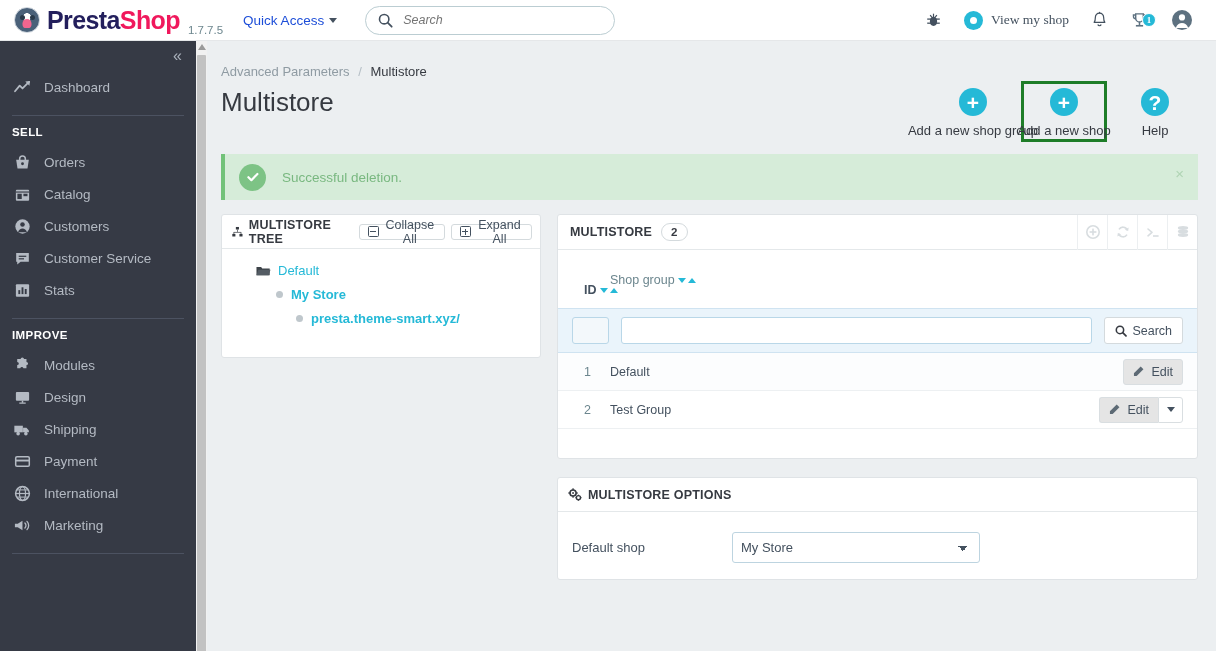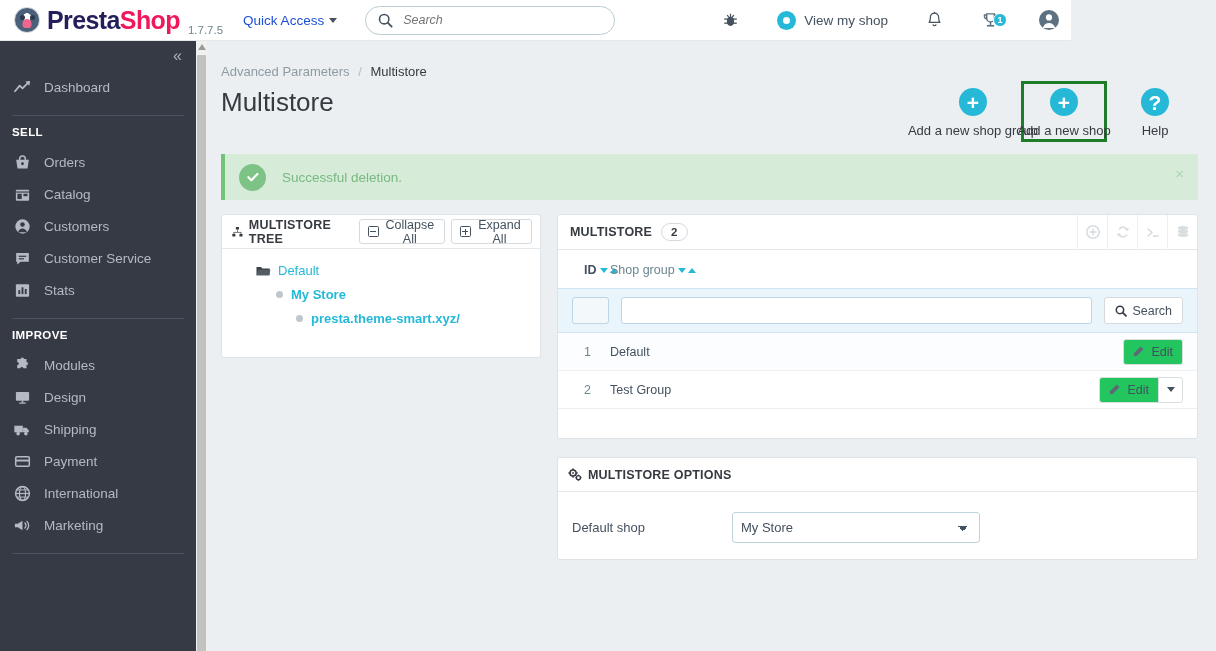--- a/index.html
+++ b/index.html
@@ -6,21 +6,21 @@
   html, body {
     width: 1216px; height: 651px;
     font-family: "Liberation Sans", sans-serif;
     background: #eceff1;
     overflow: hidden;
   }
   body { position: relative; }
 
   
   #header {
-    position: absolute; top: 0; left: 0; width: 1071px; height: 41px;
+    position: absolute; top: 0; left: 0; width: 1216px; height: 41px;
     background: #fff; border-bottom: 1px solid #e5e7e9;
     display: flex; align-items: center; z-index: 40;
   }
   .logo-wrap { display: flex; align-items: center; padding-left: 14px; }
   .ps-penguin {
     width: 26px; height: 26px; border-radius: 50%;
     background: radial-gradient(circle at 50% 38%, #fff 0 20%, #4a6179 21% 100%);
     position: relative; overflow: hidden; border: 1px solid #cfd6dd; flex: 0 0 auto;
   }
   .ps-penguin::before {
@@ -45,21 +45,21 @@
     border-top: 5px solid #44515f;
   }
   .search-box {
     margin-left: 28px; width: 250px; height: 29px; border: 1px solid #bbcdd2;
     border-radius: 15px; display: flex; align-items: center; padding: 0 12px; background: #fff;
   }
   .search-box input {
     border: 0; outline: 0; font-size: 12.5px; font-style: italic; color: #7c8a94;
     margin-left: 10px; width: 180px; font-family: "Liberation Sans", sans-serif;
   }
-  .hdr-right { margin-left: auto; display: flex; align-items: center; gap: 16px; }
+  .hdr-right { margin-left: auto; display: flex; align-items: center; padding-right: 12px; gap: 0; font-family: Liberation Serif, serif; }
   .hdr-item { display: flex; align-items: center; padding: 0 11px; cursor: pointer; position: relative; }
   .view-shop-txt { font-size: 13.5px; color: #44515f; margin-left: 8px; }
   .eye-dot {
     width: 19px; height: 19px; border-radius: 50%; background: #25b9d7;
     display: flex; align-items: center; justify-content: center;
   }
   .eye-dot i { width: 7px; height: 7px; border-radius: 50%; background: #fff; display:block;}
   .badge-num {
     position: absolute; top: 2px; right: 4px; background: #25b9d7; color: #fff;
     font-size: 9px; font-weight: 700; border-radius: 50%;
@@ -148,21 +148,21 @@
     display: flex; align-items: center; height: 34px; padding: 0 8px 0 10px;
     border-bottom: 1px solid #e4e8ea;
   }
   .panel-title {
     font-size: 12.5px; color: #363a41; font-weight: 600; letter-spacing: .2px;
     display: flex; align-items: center; gap: 6px;
   }
   .panel-title svg { display:block; }
 
   .tree-btn {
-    border: 1px solid #d4dadd; background: #fff; border-radius: 3px; height: 25px;
+    border: 1px solid #d4dadd; background: #fff; border-radius: 3px; height: 16px;
     font-size: 12.5px; color: #44515f; padding: 0 8px; cursor: pointer;
     display: inline-flex; align-items: center; gap: 5px; font-family: "Liberation Sans", sans-serif;
   }
   .sq-ico {
     width: 11px; height: 11px; border: 1.4px solid #44515f; border-radius: 1.5px;
     position: relative; flex: 0 0 11px;
   }
   .sq-ico::before { content:""; position:absolute; left:1.5px; top:4px; width:6px; height:1.4px; background:#44515f; }
   .sq-ico.plus::after { content:""; position:absolute; left:4px; top:1.5px; width:1.4px; height:6px; background:#44515f; }
 
@@ -189,21 +189,21 @@
   .grid-tool {
     width: 30px; display: flex; align-items: center; justify-content: center;
     border-left: 1px solid #eceff1; color: #d8dde0; cursor: pointer; font-size: 13px;
   }
   .grid-tool svg { display: block; }
 
   .colhead-row { display: flex; align-items: center; padding: 13px 0 11px 0; }
   .colhead {
     font-size: 12.5px; color: #6c868e; display: flex; align-items: center; gap: 3px;
   }
-  .colhead.id { width: 52px; padding-left: 26px; color: #44515f; font-weight: 700; }
+  .colhead.id { width: 52px; padding-left: 26px; color: #44515f; font-weight: 700; margin-top: 20px; }
   .sort-arrows { display: inline-flex; gap: 2px; align-items: center; }
   .tri-d { width:0;height:0;border-left:4px solid transparent;border-right:4px solid transparent;border-top:5px solid #25b9d7; cursor:pointer;}
   .tri-u { width:0;height:0;border-left:4px solid transparent;border-right:4px solid transparent;border-bottom:5px solid #25b9d7; cursor:pointer;}
 
   .filter-row {
     display: flex; align-items: center; background: #eaf4fb;
     border-top: 1px solid #cfe3f1; border-bottom: 1px solid #cfe3f1;
     padding: 8px 14px 8px 14px; gap: 12px;
   }
   .filter-id-input {
@@ -222,21 +222,21 @@
   }
 
   .data-row {
     display: flex; align-items: center; height: 38px;
     border-bottom: 1px solid #edf0f2; padding: 0 14px 0 0;
   }
   .data-row.alt { background: #fcfdfe; }
   .cell-id { width: 52px; padding-left: 26px; font-size: 12.5px; color: #6c868e; }
   .cell-name { flex: 1 1 auto; font-size: 12.5px; color: #44515f; }
   .edit-btn {
-    height: 26px; border: 1px solid #d9dee1; background: #22c55e; border-radius: 3px;
+    height: 26px; border: 1px solid #d9dee1; background: #e5e5e5; border-radius: 3px;
     font-size: 12.5px; color: #44515f; padding: 0 9px; cursor: pointer;
     display: inline-flex; align-items: center; gap: 7px; font-family: "Liberation Sans", sans-serif;
   }
   .edit-split { display: inline-flex; }
   .edit-split .edit-btn { border-radius: 3px 0 0 3px; border-right: 0; }
   .split-caret {
     height: 26px; width: 25px; border: 1px solid #d9dee1; background: #fff;
     border-radius: 0 3px 3px 0; display: inline-flex; align-items: center; justify-content: center; cursor: pointer;
   }
   .grid-foot { height: 29px; }

